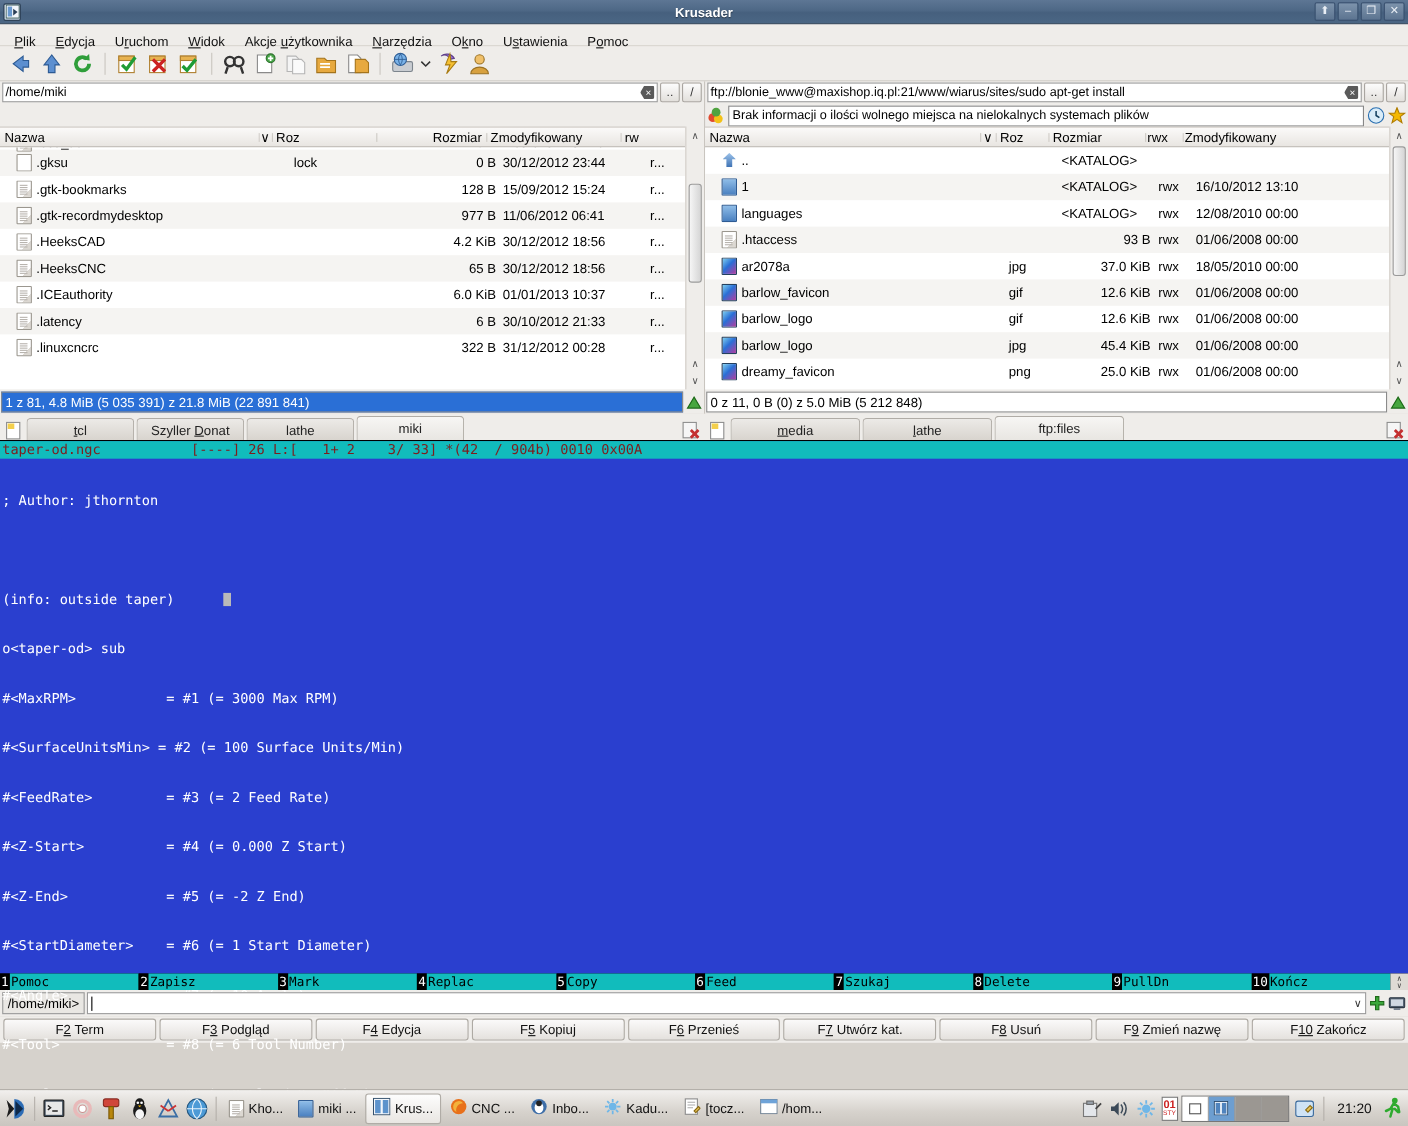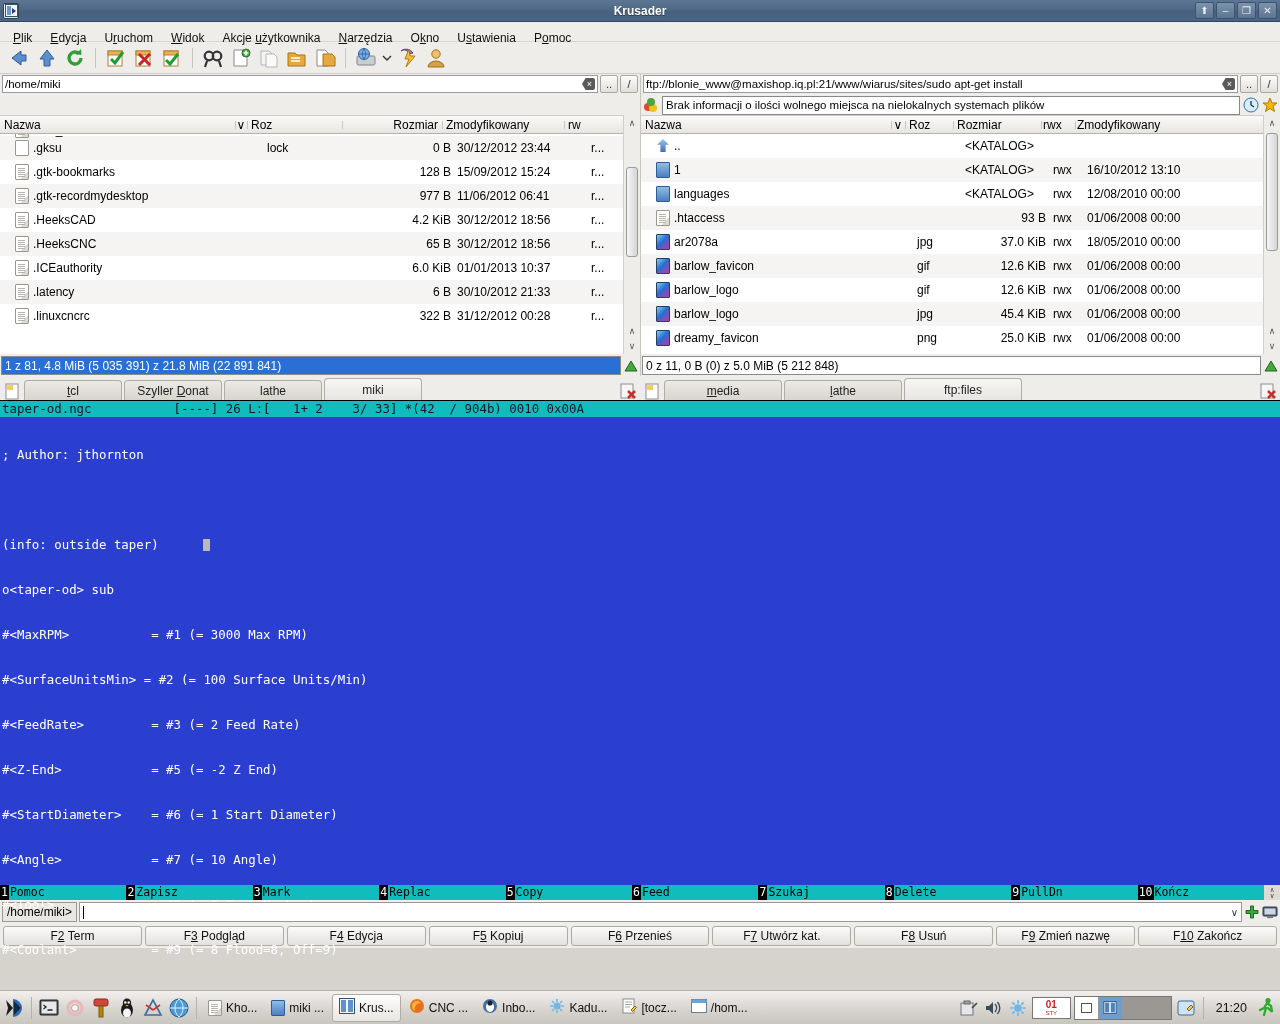--- a/index.html
+++ b/index.html
@@ -121,21 +121,21 @@
   .tab.active{background:linear-gradient(to bottom,#f7f6f4,#e8e6e2);height:22px;}
   .tabbar .tb-right{width:20px;display:flex;align-items:center;justify-content:center;margin-left:auto;}
   .tabfill{flex:2;}
   
   #term{
     width:1280px;height:500px;background:#2a3fcf;
     font-family:"DejaVu Sans Mono","Liberation Mono",monospace;
     font-size:12.4px;line-height:15px;color:#fff;position:relative;
     border-top:1px solid #000;
   }
-  #term .edtitle{background:#11bcbc;color:#0f172a;height:16px;line-height:16px;padding-left:2px;white-space:pre;font-size:12.4px;}
+  #term .edtitle{background:#11bcbc;color:#7f1d1d;height:16px;line-height:16px;padding-left:2px;white-space:pre;font-size:12.4px;}
   #term .body{padding-left:2px;white-space:pre;}
   #term .caret{display:inline-block;width:7px;height:12px;background:#b9b9b9;vertical-align:-2px;}
   #fkeys{position:absolute;left:0;right:0;bottom:0;height:15px;display:flex;background:#000;}
   #fkeys .fk{display:flex;align-items:center;font-size:11.5px;
     font-family:"DejaVu Sans Mono","Liberation Mono",monospace;flex:1;}
   #fkeys .fk .n{background:#000;color:#fff;padding:0 1px;}
   #fkeys .fk .l{background:#11bcbc;color:#000;flex:1;padding-left:1px;height:15px;line-height:15px;}
   #fkeys .fkend{width:16px;background:#dedad4;display:flex;flex-direction:column;align-items:center;justify-content:center;color:#444;font-size:7px;line-height:6px;}
   
   #cmdrow{height:24px;background:#efedea;display:flex;align-items:center;padding:2px 2px;gap:2px;}
@@ -640,20 +640,21 @@
 <div id="term">
   <div class="edtitle">taper-od.ngc           [----] 26 L:[   1+ 2    3/ 33] *(42  / 904b) 0010 0x00A</div>
   <div class="body">
     <div>; Author: jthornton</div>
     <div>&nbsp;</div>
     <div><span>(info: outside taper)</span><span style="display:inline-block;width:44px"></span><span class="caret"></span></div>
     <div>o&lt;taper-od&gt; sub</div>
     <div>#&lt;MaxRPM&gt;           = #1 (= 3000 Max RPM)</div>
     <div>#&lt;SurfaceUnitsMin&gt; = #2 (= 100 Surface Units/Min)</div>
     <div>#&lt;FeedRate&gt;         = #3 (= 2 Feed Rate)</div>
+    <div>#&lt;Z-Start&gt;          = #4 (= 0.000 Z Start)</div>
     <div>#&lt;Z-End&gt;            = #5 (= -2 Z End)</div>
     <div>#&lt;StartDiameter&gt;    = #6 (= 1 Start Diameter)</div>
     <div>#&lt;Angle&gt;            = #7 (= 10 Angle)</div>
     <div>#&lt;Tool&gt;             = #8 (= 6 Tool Number)</div>
     <div>#&lt;Coolant&gt;          = #9 (= 8 Flood=8, Off=9)</div>
     
     
     
     
     
@@ -871,21 +872,21 @@
         </svg>
       </div>
     <div class="trayicon">
         <svg width="18" height="18" viewBox="0 0 16 16">
           <circle cx="8" cy="8" r="3.4" fill="#6fb7e8"></circle>
           <g stroke="#6fb7e8" stroke-width="1.5">
             <path d="M8 1v3 M8 12v3 M1 8h3 M12 8h3 M3 3l2 2 M11 11l2 2 M13 3l-2 2 M5 11l-2 2"></path>
           </g>
         </svg>
       </div>
-    <div class="trayicon" style="flex-direction:column;border:1px solid #777;background:#fff;width:39px;height:22px;line-height:1">
+    <div class="trayicon" style="flex-direction:column;border:1px solid #777;background:#fff;width:15px;height:22px;line-height:1">
       <span style="color:#cc2222;font-size:10px;font-weight:bold">01</span>
       <span style="color:#cc2222;font-size:6px">STY</span>
     </div>
     <div style="display:flex;border:1px solid #777;height:24px">
       <div style="width:24px;background:#fff;border-right:1px solid #999;display:flex;align-items:center;justify-content:center">
           <span style="display:block;width:11px;height:10px;border:1px solid #555;background:#fff"></span>
         </div>
       <div style="width:24px;background:#6d9ed0;border-right:1px solid #999;display:flex;align-items:center;justify-content:center">
           <svg width="14" height="13" viewBox="0 0 16 16">
             <rect x="0.5" y="0.5" width="15" height="15" fill="#eef4fb" stroke="#2c4a6b"></rect>

